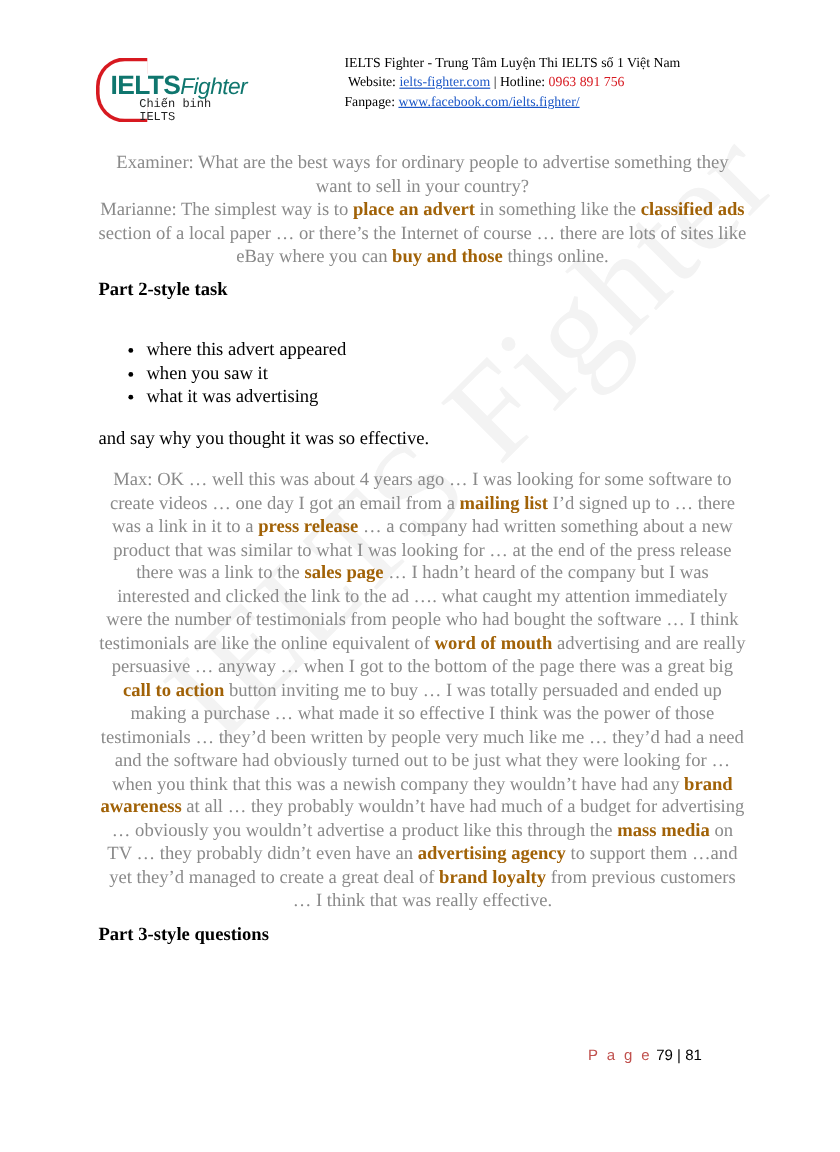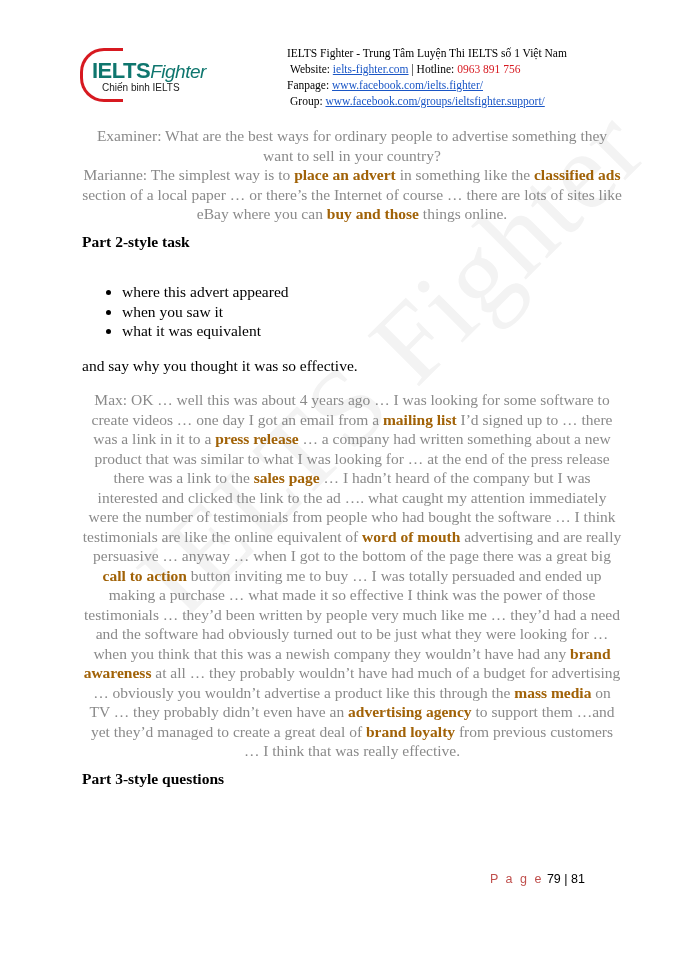--- a/index.html
+++ b/index.html
@@ -12,21 +12,21 @@
     font-family: "Liberation Serif", serif; font-size: 110px; color: #f3f3f3;
     pointer-events: none; white-space: nowrap; letter-spacing: 2px;
   }
 
   .logo { position: absolute; left: 80px; top: 44px; width: 130px; height: 56px; }
   .logo-arc { position: absolute; left: 0; top: 4px; width: 40px; height: 48px;
     border: 3px solid #d71920; border-right: none; border-radius: 24px 0 0 24px; }
   .logo-main { position: absolute; left: 12px; top: 14px; font-family: "Liberation Sans", sans-serif;
     font-weight: bold; font-size: 22px; color: #0f766e; letter-spacing: -0.5px; }
   .logo-main .fighter { font-style: italic; font-weight: normal; font-size: 19px; }
-  .logo-sub { position: absolute; left: 22px; top: 38px; font-family: Liberation Sans, sans-serif;
+  .logo-sub { position: absolute; left: 36px; top: 38px; font-family: Liberation Mono, monospace;
     font-size: 10px; color: #222; }
 
   .header-info { position: absolute; left: 287px; top: 45px; font-family: Liberation Serif, serif;
     font-size: 11.5px; color: #000; line-height: 16px; }
   .header-info div { white-space: nowrap; }
   .header-info .l2 { padding-left: 3px; }
   .header-info .l3 { padding-left: 0px; }
   .header-info .l4 { padding-left: 3px; }
   .link { color: #1a56c6; text-decoration: underline; }
   .hotline { color: #d71920; }
@@ -55,33 +55,32 @@
   <div class="logo">
     <div class="logo-arc"></div>
     <div class="logo-main"><span>IELTS</span><span class="fighter">Fighter</span></div>
     <div class="logo-sub">Chiến binh IELTS</div>
   </div>
 
   <div class="header-info">
     <div>IELTS Fighter - Trung Tâm Luyện Thi IELTS số 1 Việt Nam</div>
     <div class="l2"><span>Website: </span><a class="link">ielts-fighter.com</a><span> | Hotline: </span><span class="hotline">0963 891 756</span></div>
     <div class="l3"><span>Fanpage: </span><a class="link">www.facebook.com/ielts.fighter/</a></div>
-    <div class="l4"><span>Group: </span><a class="link">www.facebook.com/groups/ieltsfighter.support/</a></div>
   </div>
 
   <div class="content">
     <p class="para gray">Examiner: What are the best ways for ordinary people to advertise something they want to sell in your country?</p>
     <p class="para gray"><span>Marianne: The simplest way is to </span><b>place an advert</b><span> in something like the </span><b>classified ads</b><span> section of a local paper … or there’s the Internet of course … there are lots of sites like eBay where you can </span><b>buy and those</b><span> things online.</span></p>
 
     <p class="heading">Part 2-style task</p>
     <div class="spacer-sm"></div>
     <ul class="bullets">
       <li>where this advert appeared</li>
       <li>when you saw it</li>
-      <li>what it was equivalent</li>
+      <li>what it was advertising</li>
     </ul>
     <div class="spacer-sm"></div>
     <p class="para">and say why you thought it was so effective.</p>
     <div class="spacer-sm"></div>
 
     <p class="para gray"><span>Max: OK … well this was about 4 years ago … I was looking for some software to create videos … one day I got an email from a </span><b>mailing list</b><span> I’d signed up to … there was a link in it to a </span><b>press release</b><span> … a company had written something about a new product that was similar to what I was looking for … at the end of the press release there was a link to the </span><b>sales page</b><span> … I hadn’t heard of the company but I was interested and clicked the link to the ad …. what caught my attention immediately were the number of testimonials from people who had bought the software … I think testimonials are like the online equivalent of </span><b>word of mouth</b><span> advertising and are really persuasive … anyway … when I got to the bottom of the page there was a great big </span><b>call to action</b><span> button inviting me to buy … I was totally persuaded and ended up making a purchase … what made it so effective I think was the power of those testimonials … they’d been written by people very much like me … they’d had a need and the software had obviously turned out to be just what they were looking for … when you think that this was a newish company they wouldn’t have had any </span><b>brand awareness</b><span> at all  … they probably wouldn’t have had much of a budget for advertising … obviously you wouldn’t advertise a product like this through the </span><b>mass media</b><span> on TV … they probably didn’t even have an </span><b>advertising agency</b><span> to support them …and yet they’d managed to create a great deal of </span><b>brand loyalty</b><span> from previous customers … I think that was really effective.</span></p>
 
     <p class="heading">Part 3-style questions</p>
   </div>
 

